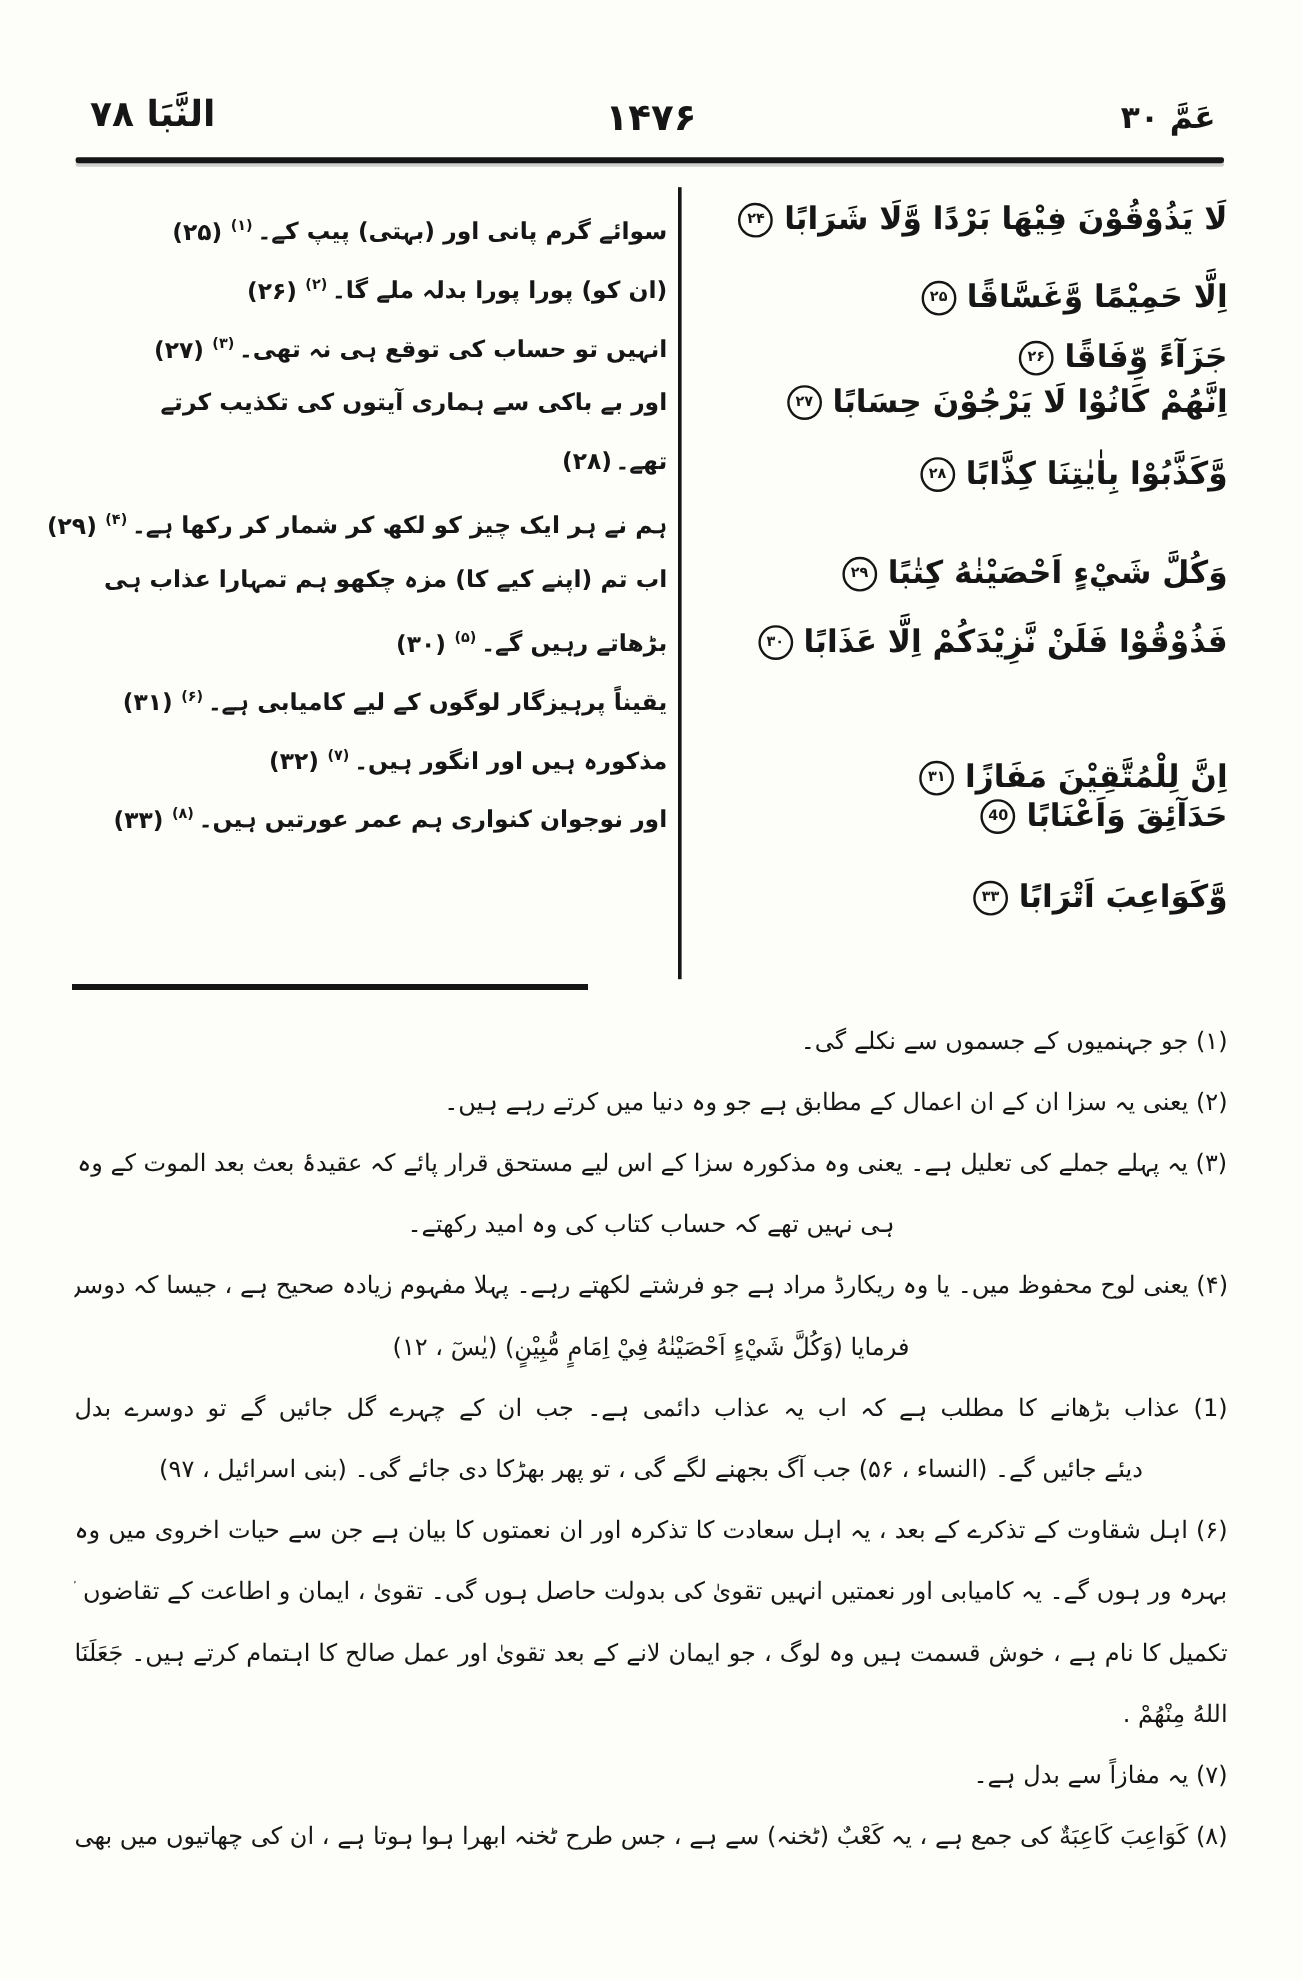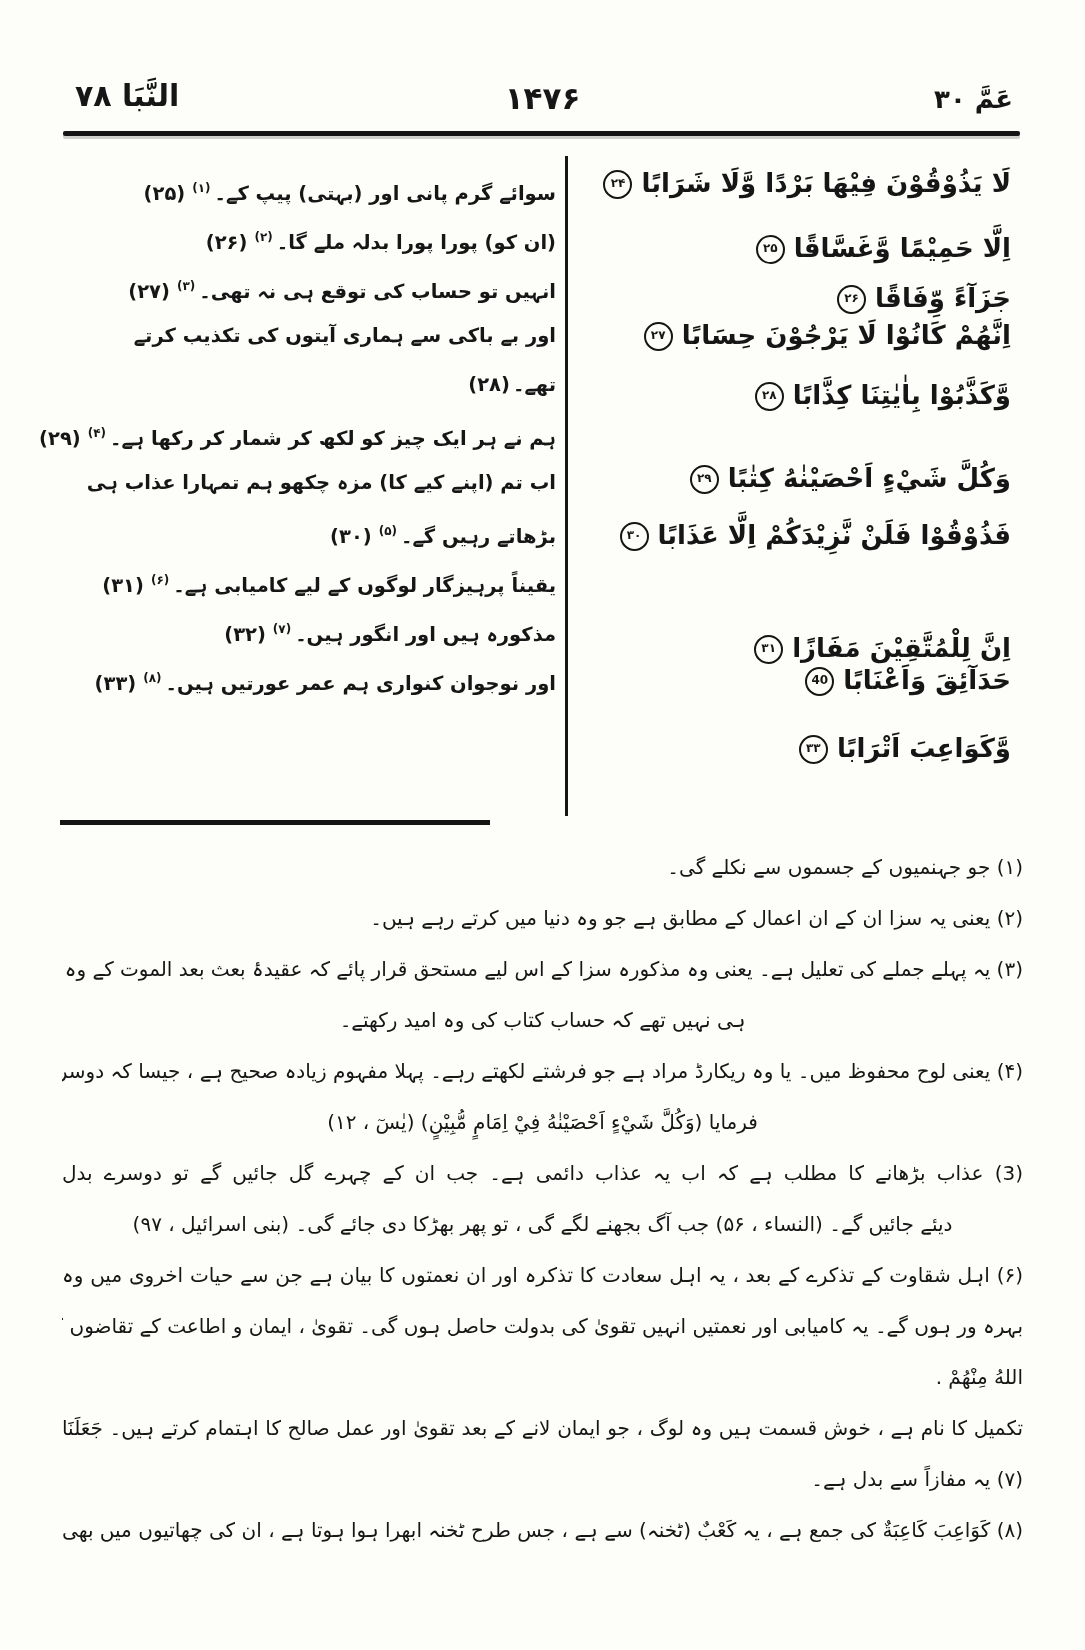--- a/index.html
+++ b/index.html
@@ -10,21 +10,21 @@
   }
   
   .hdr-right{position:absolute; right:72px; top:84px; font-size:26px; font-weight:bold; direction:rtl;}
   .hdr-center{position:absolute; left:0; right:0; top:80px; text-align:center; font-size:31px; font-weight:bold; direction:rtl; letter-spacing:2px;}
   .hdr-left{position:absolute; left:75px; top:78px; font-size:30px; font-weight:bold; direction:rtl;}
   .header-rule{position:absolute; left:63px; top:131px; width:957px; height:5px; background:#151515; border-radius:2px; box-shadow:0 3px 0 rgba(120,120,120,.35);}
 
   
   .quran{position:absolute; left:60px; top:150px; width:965px; height:672px;}
   .verses-col{position:absolute; top:0; right:2px; width:350px; direction:rtl;}
-  .verse{position:absolute; right:12px; white-space:nowrap; font-size:26px; font-weight:bold; direction:rtl;}
+  .verse{position:absolute; right:0; white-space:nowrap; font-size:26px; font-weight:bold; direction:rtl;}
   .vt{letter-spacing:0.5px;}
   .vc{
     display:inline-block; width:25px; height:25px; line-height:23px; margin-right:9px;
     border:2px solid #151515; border-radius:50%; font-size:12px; font-weight:bold;
     text-align:center; vertical-align:middle;
   }
   .divider{position:absolute; left:505px; top:6px; width:3px; height:660px; background:#151515;}
   .trans-col{position:absolute; left:16px; top:14px; width:480px; direction:rtl;}
   .tl{height:49px; line-height:49px; text-align:right; font-size:19.5px; font-weight:bold; white-space:nowrap; overflow:visible; direction:rtl;}
   .tl sup{font-size:12px; vertical-align:super; margin:0 4px; font-weight:bold;}
@@ -78,23 +78,23 @@
   </div>
 
   <div class="fn-sep"></div>
   <div class="footnotes" id="footnotes">
       <div class="fl al-r">(۱) جو جہنمیوں کے جسموں سے نکلے گی۔</div>
       <div class="fl al-r">(۲) یعنی یہ سزا ان کے ان اعمال کے مطابق ہے جو وہ دنیا میں کرتے رہے ہیں۔</div>
       <div class="fl al-j">(۳) یہ پہلے جملے کی تعلیل ہے۔ یعنی وہ مذکورہ سزا کے اس لیے مستحق قرار پائے کہ عقیدۂ بعث بعد الموت کے وہ قائل</div>
       <div class="fl al-c">ہی نہیں تھے کہ حساب کتاب کی وہ امید رکھتے۔</div>
       <div class="fl al-j">(۴) یعنی لوح محفوظ میں۔ یا وہ ریکارڈ مراد ہے جو فرشتے لکھتے رہے۔ پہلا مفہوم زیادہ صحیح ہے ، جیسا کہ دوسرے مقام پر</div>
       <div class="fl al-c">فرمایا (وَكُلَّ شَيْءٍ اَحْصَيْنٰهُ فِيْ اِمَامٍ مُّبِيْنٍ) (یٰسٓ ، ۱۲)</div>
-      <div class="fl al-j">(3) عذاب بڑھانے کا مطلب ہے کہ اب یہ عذاب دائمی ہے۔ جب ان کے چہرے گل جائیں گے تو دوسرے بدل</div>
+      <div class="fl al-j">(1) عذاب بڑھانے کا مطلب ہے کہ اب یہ عذاب دائمی ہے۔ جب ان کے چہرے گل جائیں گے تو دوسرے بدل</div>
       <div class="fl al-c">دیئے جائیں گے۔ (النساء ، ۵۶) جب آگ بجھنے لگے گی ، تو پھر بھڑکا دی جائے گی۔ (بنی اسرائیل ، ۹۷)</div>
       <div class="fl al-j">(۶) اہل شقاوت کے تذکرے کے بعد ، یہ اہل سعادت کا تذکرہ اور ان نعمتوں کا بیان ہے جن سے حیات اخروی میں وہ</div>
       <div class="fl al-j">بہرہ ور ہوں گے۔ یہ کامیابی اور نعمتیں انہیں تقویٰ کی بدولت حاصل ہوں گی۔ تقویٰ ، ایمان و اطاعت کے تقاضوں کی</div>
+      <div class="fl al-j">تکمیل کا نام ہے ، خوش قسمت ہیں وہ لوگ ، جو ایمان لانے کے بعد تقویٰ اور عمل صالح کا اہتمام کرتے ہیں۔  جَعَلَنَا</div>
       <div class="fl al-r">اللهُ مِنْهُمْ .</div>
-      <div class="fl al-j">تکمیل کا نام ہے ، خوش قسمت ہیں وہ لوگ ، جو ایمان لانے کے بعد تقویٰ اور عمل صالح کا اہتمام کرتے ہیں۔  جَعَلَنَا</div>
       <div class="fl al-r">(۷) یہ مفازاً سے بدل ہے۔</div>
       <div class="fl al-j">(۸) كَوَاعِبَ كَاعِبَةٌ کی جمع ہے ، یہ كَعْبٌ (ٹخنہ) سے ہے ، جس طرح ٹخنہ ابھرا ہوا ہوتا ہے ، ان کی چھاتیوں میں بھی</div>
     </div>
 
 </div>
 
 </body></html>

